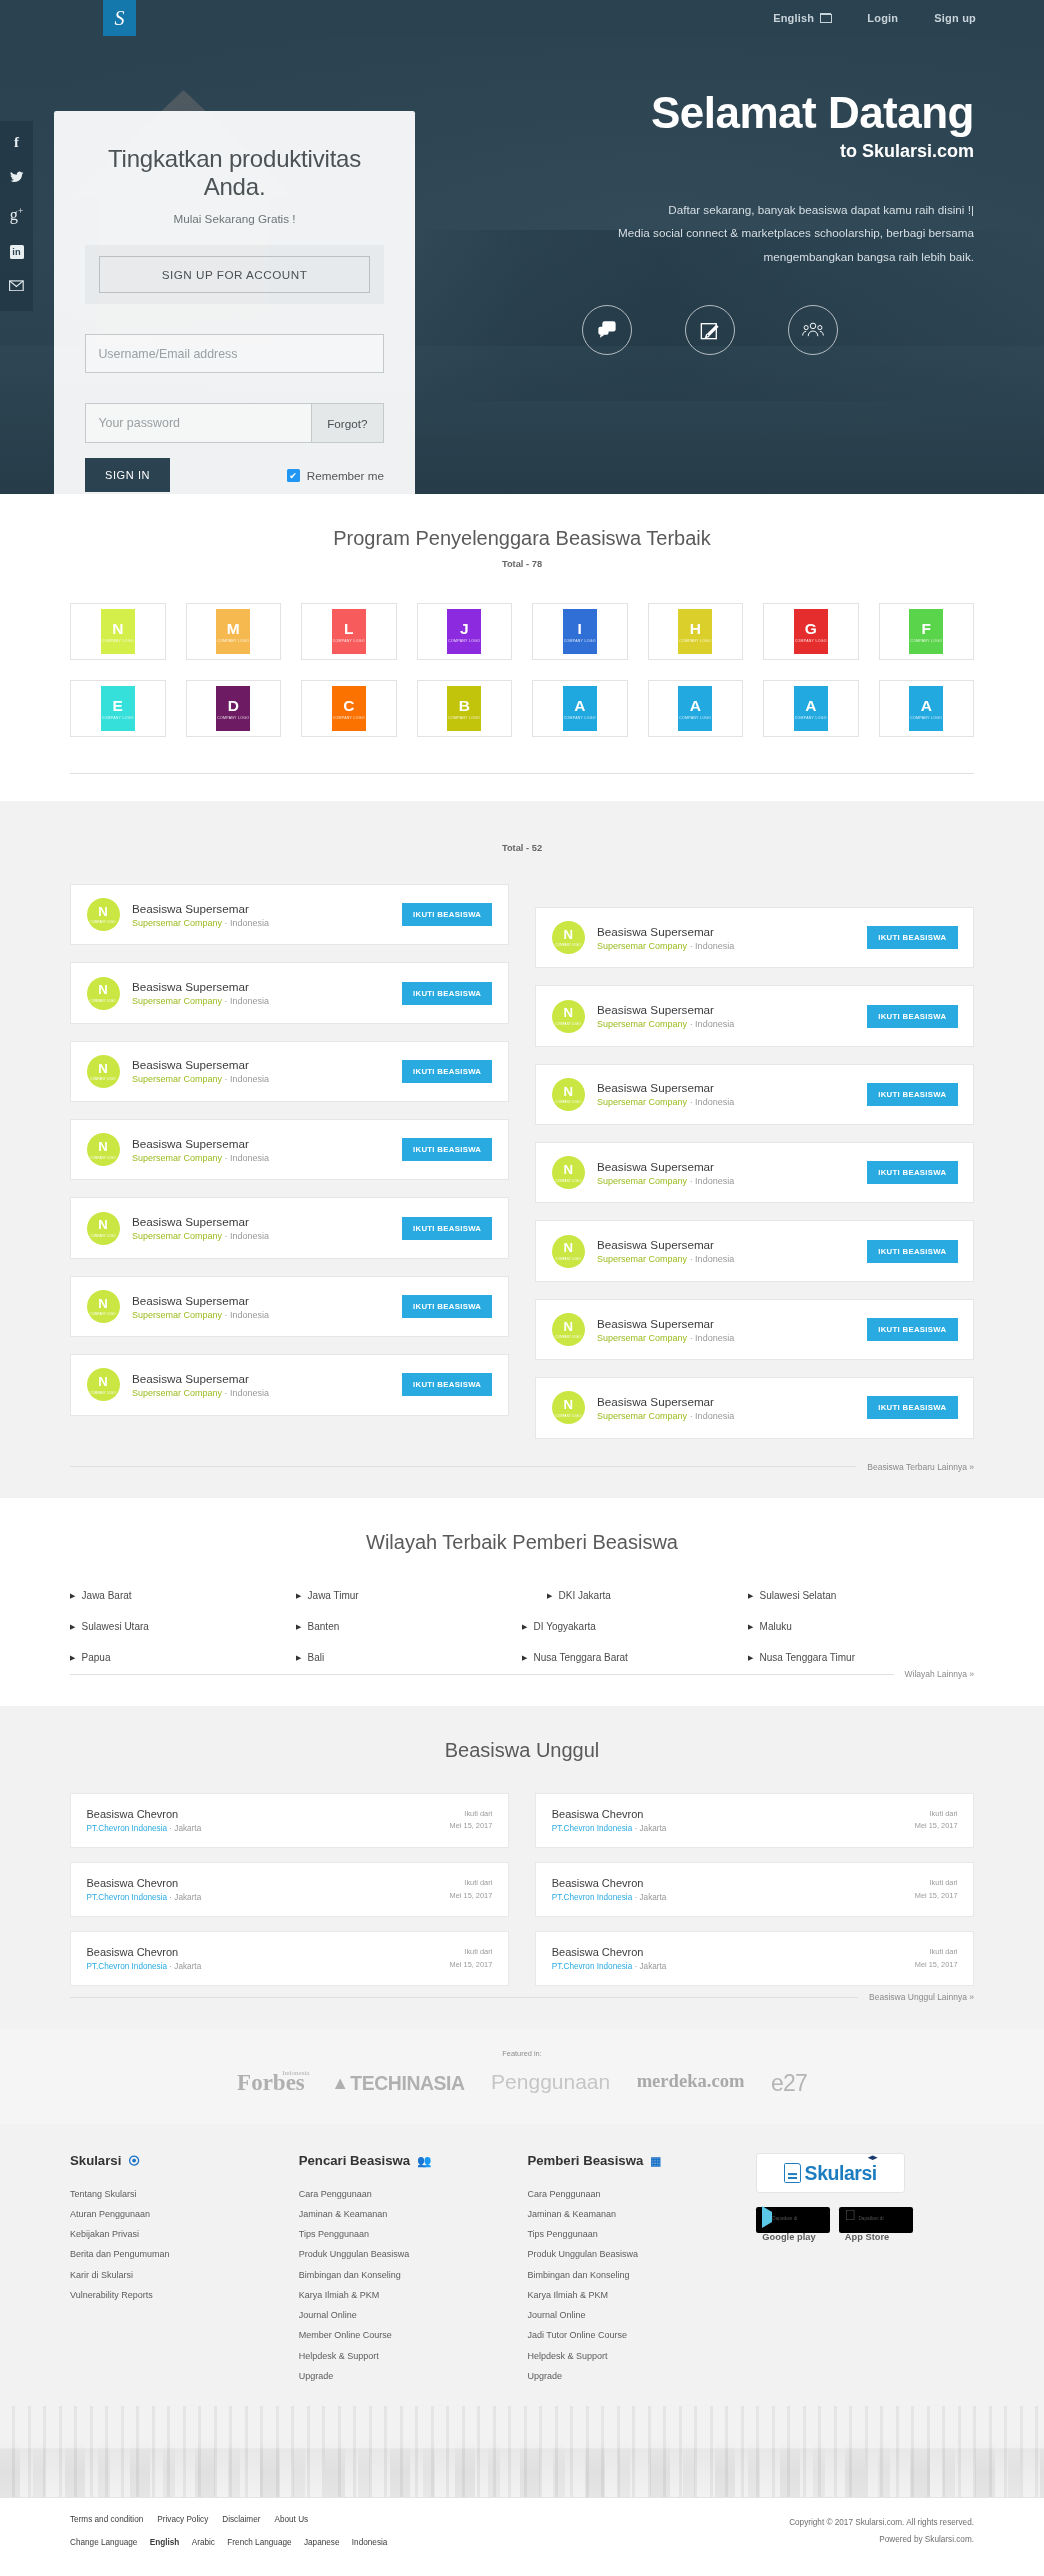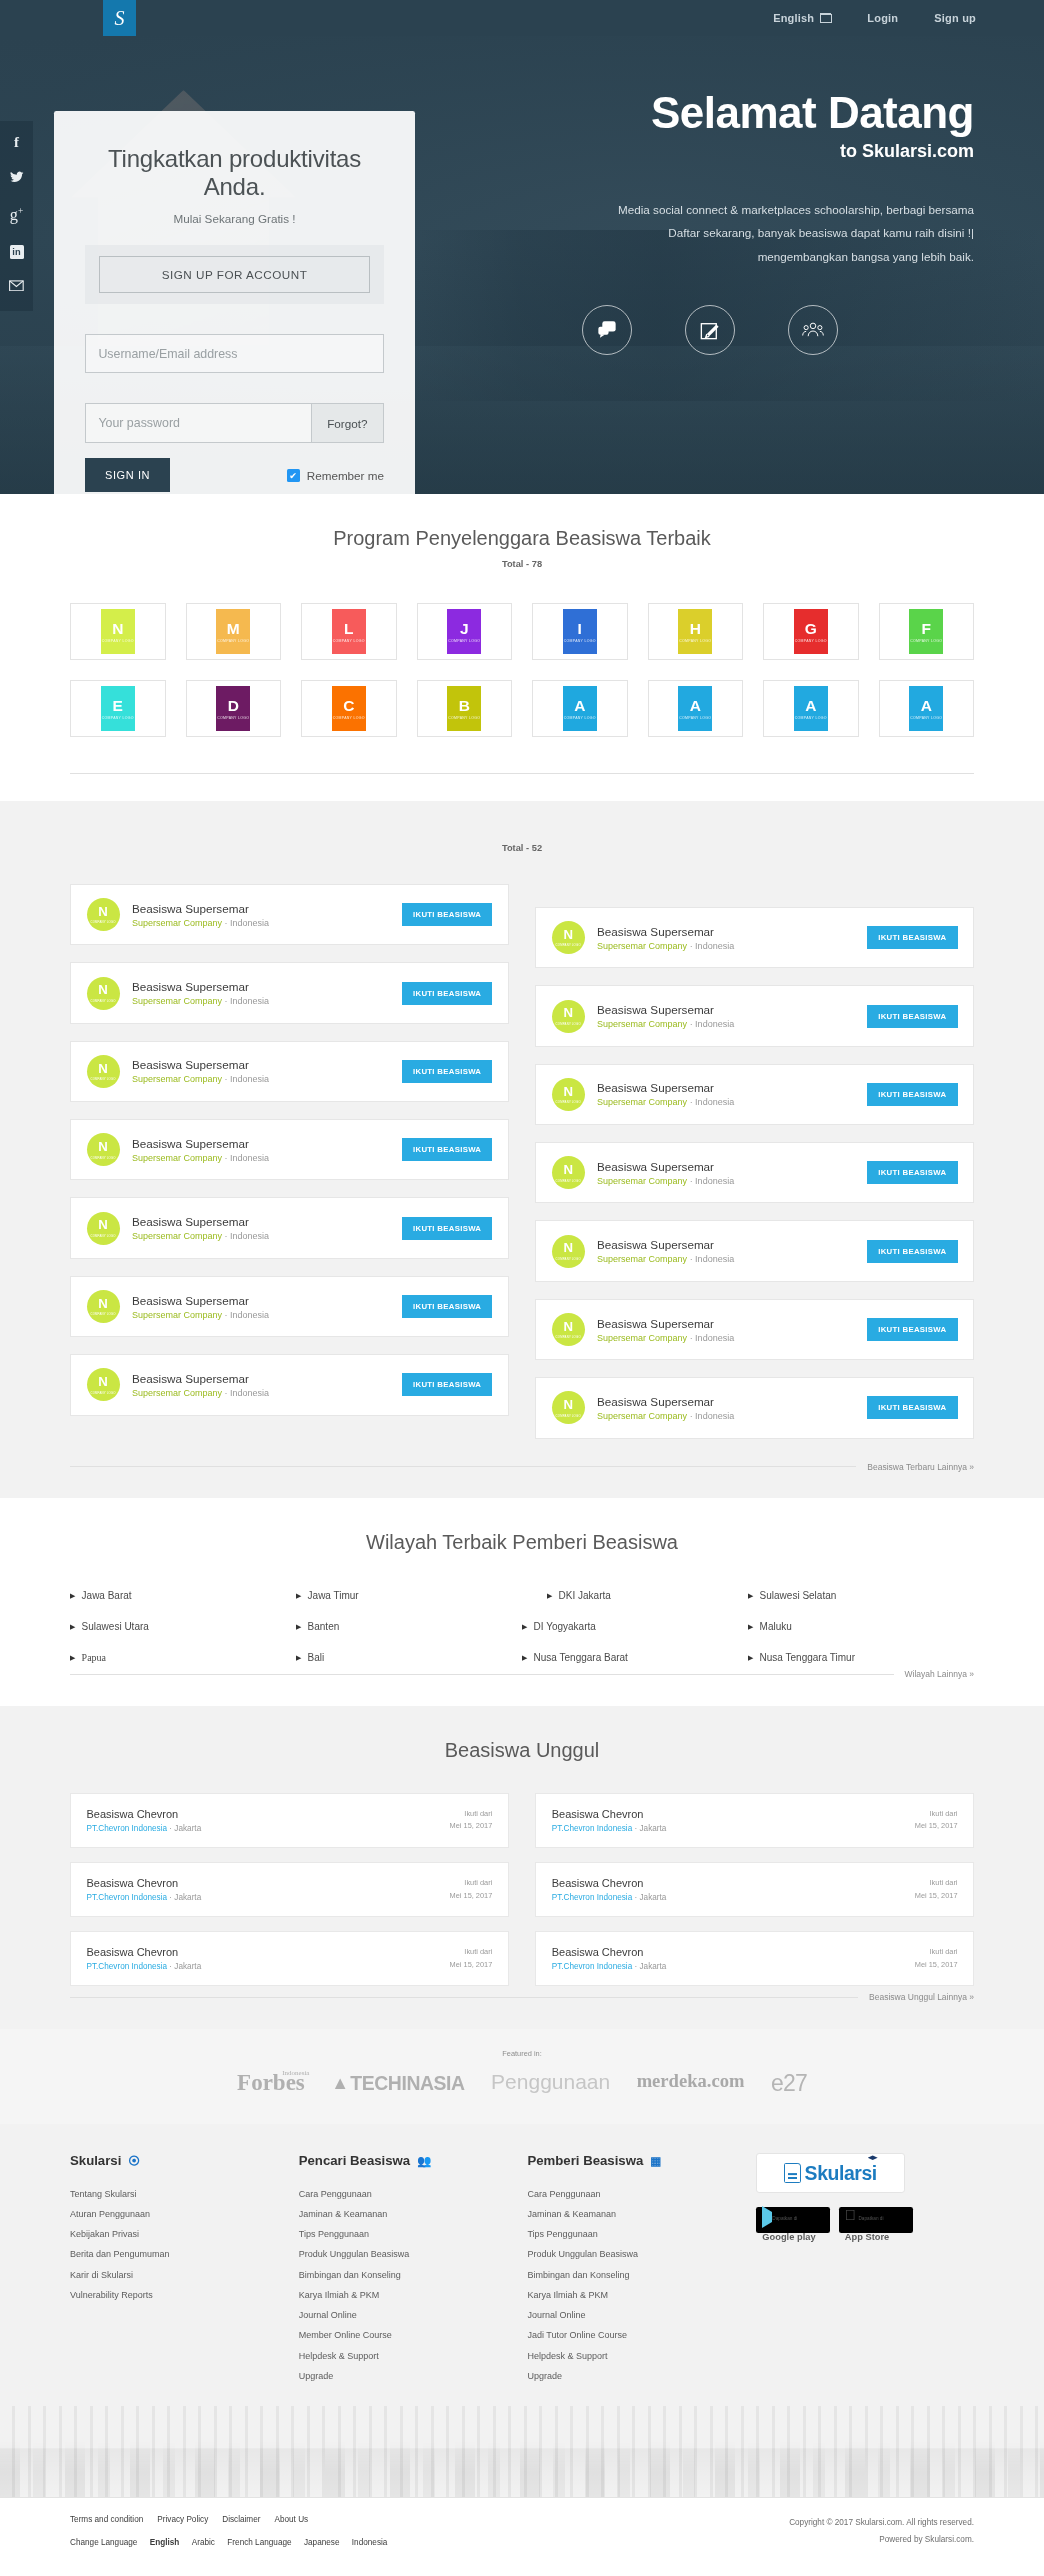--- a/index.html
+++ b/index.html
@@ -298,23 +298,23 @@
           <span class="checkbox"></span>
           <span>Remember me</span>
         </label>
       </div>
     </div>
 
     <div class="hero-right">
       <div class="hero-h1">Selamat Datang</div>
       <div class="hero-h2">to Skularsi.com</div>
       <div class="hero-p">
+        <div>Daftar sekarang, banyak beasiswa dapat kamu raih disini !|</div>
         <div>Media social connect &amp; marketplaces schoolarship, berbagi bersama</div>
-        <div>Daftar sekarang, banyak beasiswa dapat kamu raih disini !|</div>
-        <div>mengembangkan bangsa yang lebih baik.</div>
+        <div>mengembangkan bangsa raih lebih baik.</div>
       </div>
       <div class="hero-circles">
         <div class="circle">
           <svg viewBox="0 0 28 28" fill="#fff">
               <rect x="8" y="3" width="17" height="13" rx="3"></rect>
               <rect x="3" y="10" width="13" height="10" rx="2.5"></rect>
               <path d="M6 19l-1 5 6-4z"></path>
             </svg>
         </div>
         <div class="circle">
@@ -643,21 +643,21 @@
             <span>Banten</span>
           </a>
           <a href="#" class="region-item" style="text-decoration: none;">
             <span class="car">▶</span>
             <span>DI Yogyakarta</span>
           </a>
           <a href="#" class="region-item" style="text-decoration: none;">
             <span class="car">▶</span>
             <span>Maluku</span>
           </a>
-          <a href="#" class="region-item" style="text-decoration: none; font-family: Liberation Serif, serif;">
+          <a href="#" class="region-item" style="text-decoration: none;">
             <span class="car">▶</span>
             <span>Papua</span>
           </a>
           <a href="#" class="region-item" style="text-decoration: none;">
             <span class="car">▶</span>
             <span>Bali</span>
           </a>
           <a href="#" class="region-item" style="text-decoration: none;">
             <span class="car">▶</span>
             <span>Nusa Tenggara Barat</span>

